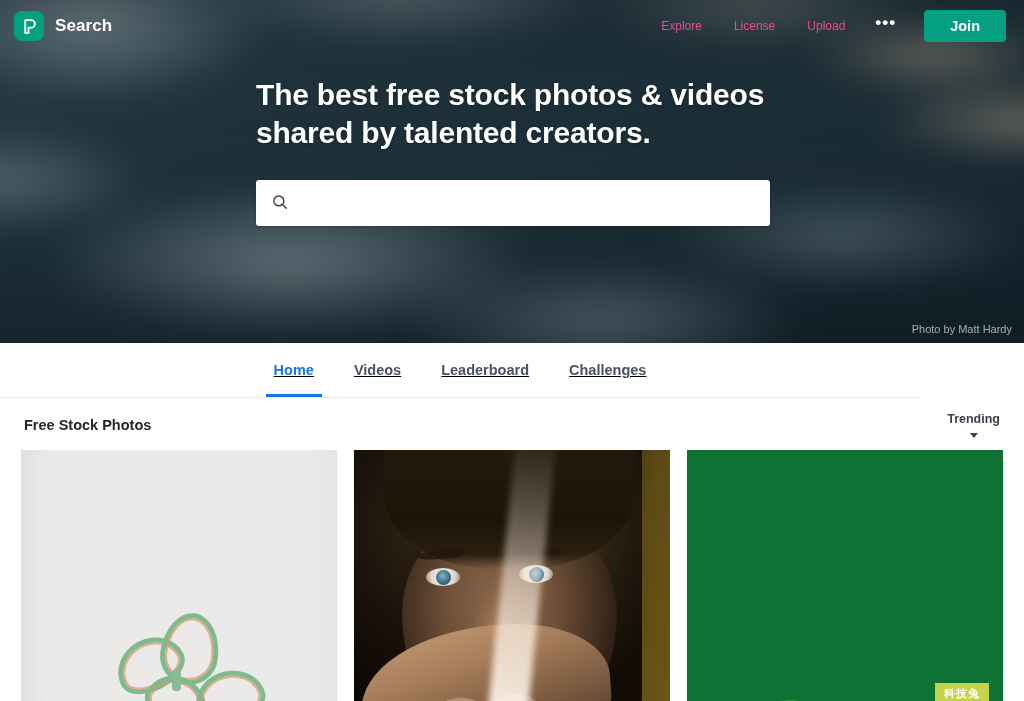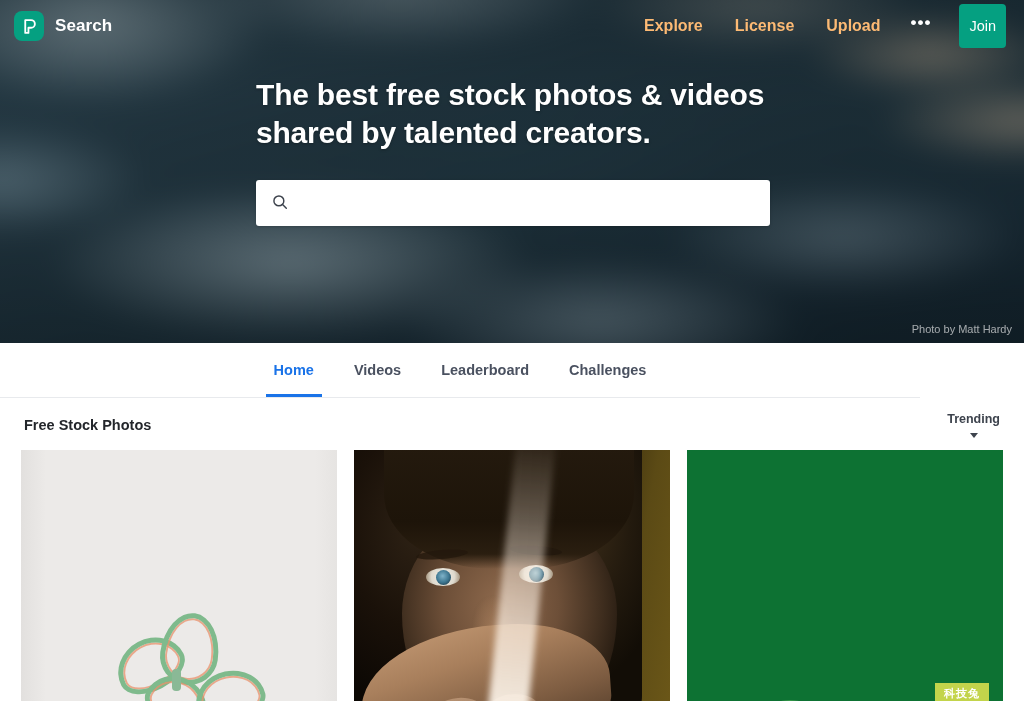--- a/index.html
+++ b/index.html
@@ -56,34 +56,34 @@
     display: flex; align-items: center; justify-content: center;
   }
   .brand-name {
     color: #ffffff; font-size: 17px; font-weight: bold;
     letter-spacing: .1px;
   }
   .nav-right {
     margin-left: auto; display: flex; align-items: center; gap: 0;
   }
   .nav-link {
-    color: #fdba74; font-size: 16px; font-weight: 700;
+    color: #ec4899; font-size: 12px; font-weight: 400;
     text-decoration: none; padding: 8px 16px; cursor: pointer;
     white-space: nowrap;
   }
   .nav-dots {
     color: #ffffff; font-size: 17px; font-weight: bold;
     padding: 6px 14px 12px 14px; cursor: pointer; line-height: 8px;
     letter-spacing: 1px;
   }
   .join-btn {
     background: #05a081; color: #ffffff;
-    font-size: 14.5px; font-weight: normal;
+    font-size: 14.5px; font-weight: bold;
     border: none; border-radius: 4px;
-    padding: 0 10px; height: 44px; margin-left: 14px;
+    padding: 0 26px; height: 32px; margin-left: 14px;
     cursor: pointer; font-family: inherit;
   }
 
   
   .hero-content {
     position: absolute; left: 256px; top: 76px; z-index: 4;
     width: 520px;
   }
   .hero-title {
     color: #ffffff; font-size: 30px; font-weight: bold;
@@ -120,20 +120,21 @@
     color: rgba(255,255,255,0.62); font-size: 11px;
   }
 
   
   .tabbar {
     width: 920px; height: 55px;
     background: #ffffff;
     border-bottom: 1px solid #e8eaed;
     display: flex; align-items: stretch; justify-content: center;
     gap: 0;
+    text-decoration: underline;
   }
   .tab {
     position: relative;
     display: flex; align-items: center;
     padding: 0 20px;
     font-size: 14.5px; font-weight: bold; color: #4a5160;
     cursor: pointer; text-decoration: none; white-space: nowrap;
   }
   .tab.active { color: #1a73e8; }
   .tab.active::after {

